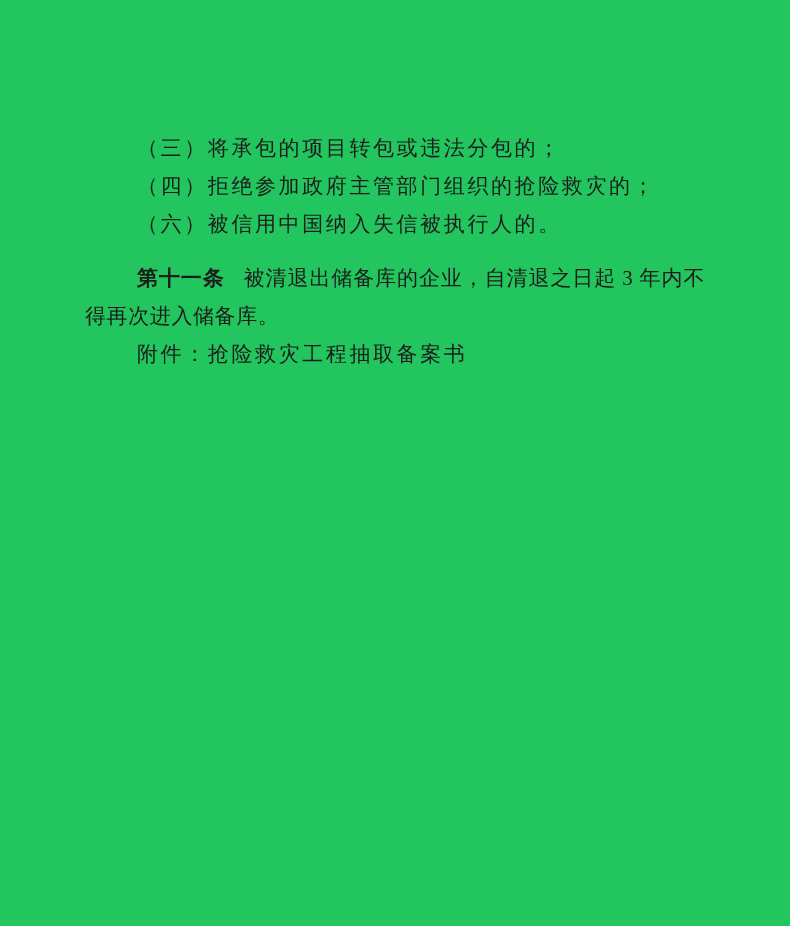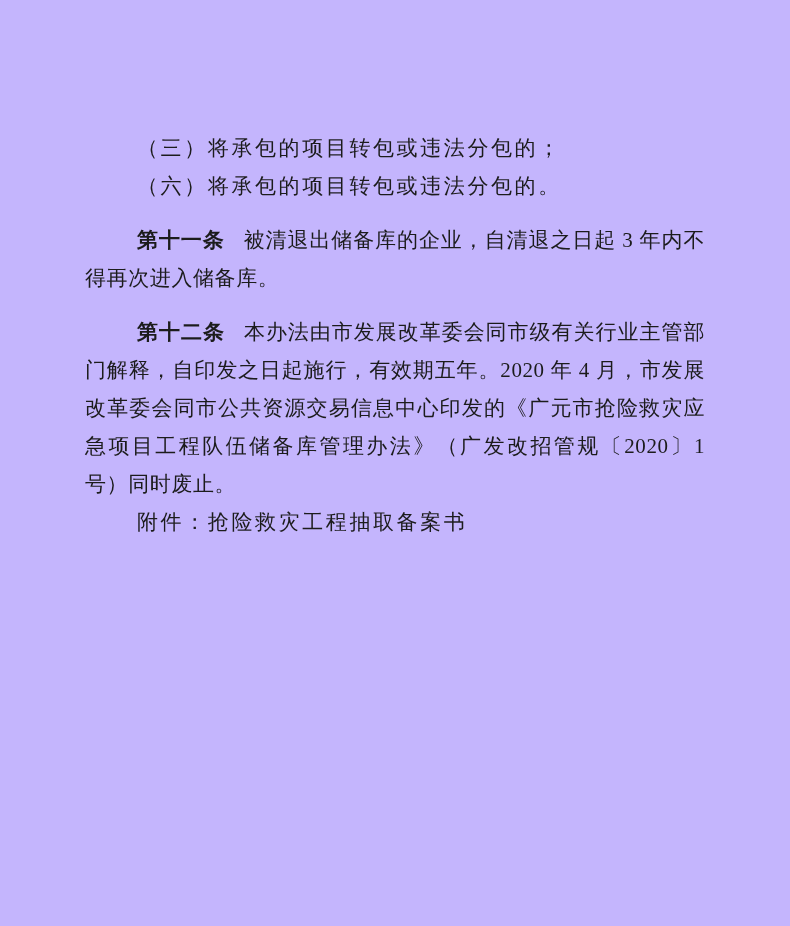--- a/index.html
+++ b/index.html
@@ -4,21 +4,21 @@
 <style>
   html, body {
     margin: 0;
     padding: 0;
     background: #ffffff;
   }
   .page {
     position: relative;
     width: 790px;
     height: 926px;
-    background: #c4b5fd;
+    background: #22c55e;
     color: #1c1c1c;
     box-sizing: border-box;
     padding: 129px 85px 0 85px;
     font-family: "Liberation Serif", "DejaVu Serif", serif;
     font-size: 21px;
     line-height: 38px;
     overflow: hidden;
   }
   .para {
     margin: 0;
@@ -43,23 +43,23 @@
     white-space: nowrap;
   }
 </style>
 </head>
 <body>
 
 <div class="page">
 
   <p class="para clause">（三）将承包的项目转包或违法分包的；</p>
 
+  <p class="para clause">（四）拒绝参加政府主管部门组织的抢险救灾的；</p>
 
 
-  <p class="para clause">（六）将承包的项目转包或违法分包的。</p>
+  <p class="para clause">（六）被信用中国纳入失信被执行人的。</p>
 
   <p class="para article"><span class="art-num">第十一条</span><span>被清退出储备库的企业，自清退之日起 3 年内不得再次进入储备库。</span></p>
 
-  <p class="para article"><span class="art-num">第十二条</span><span>本办法由市发展改革委会同市级有关行业主管部门解释，自印发之日起施行，有效期五年。2020 年 4 月，市发展改革委会同市公共资源交易信息中心印发的《广元市抢险救灾应急项目工程队伍储备库管理办法》（广发改招管规〔2020〕1 号）同时废止。</span></p>
 
   <p class="para attachment">附件：抢险救灾工程抽取备案书</p>
 
 </div>
 
 </body></html>

